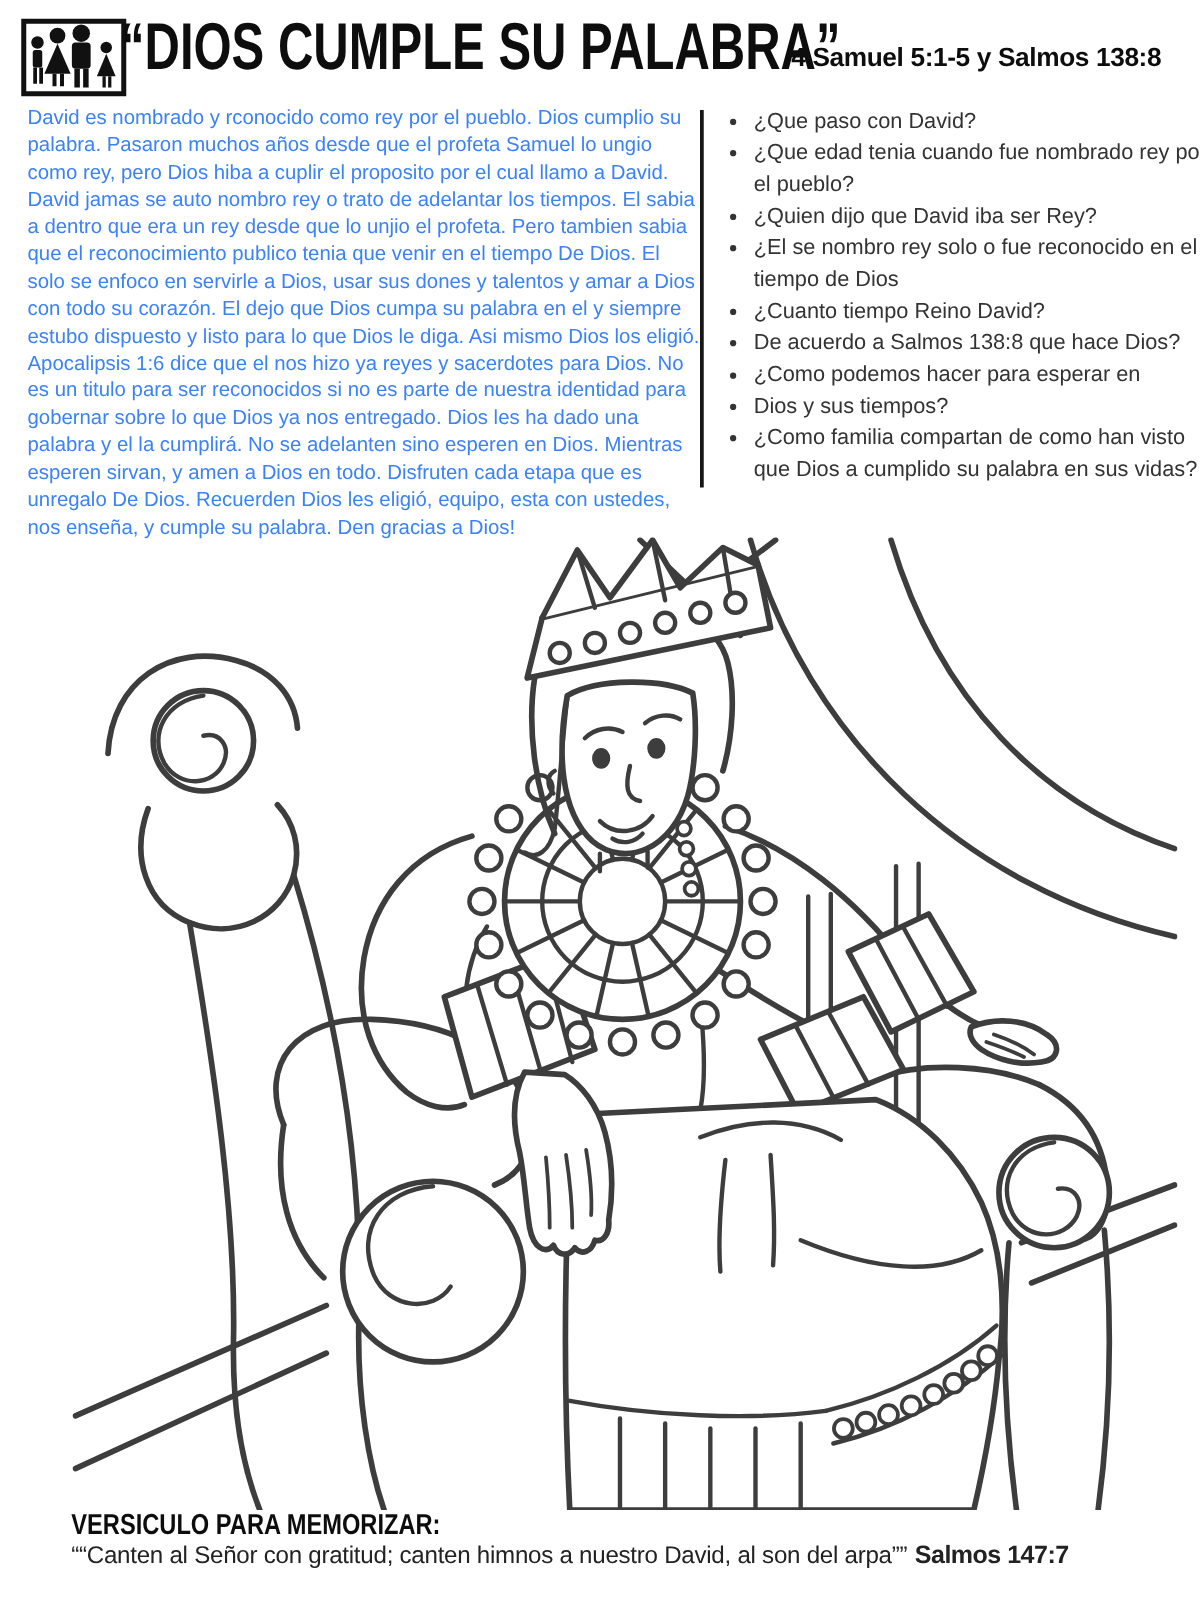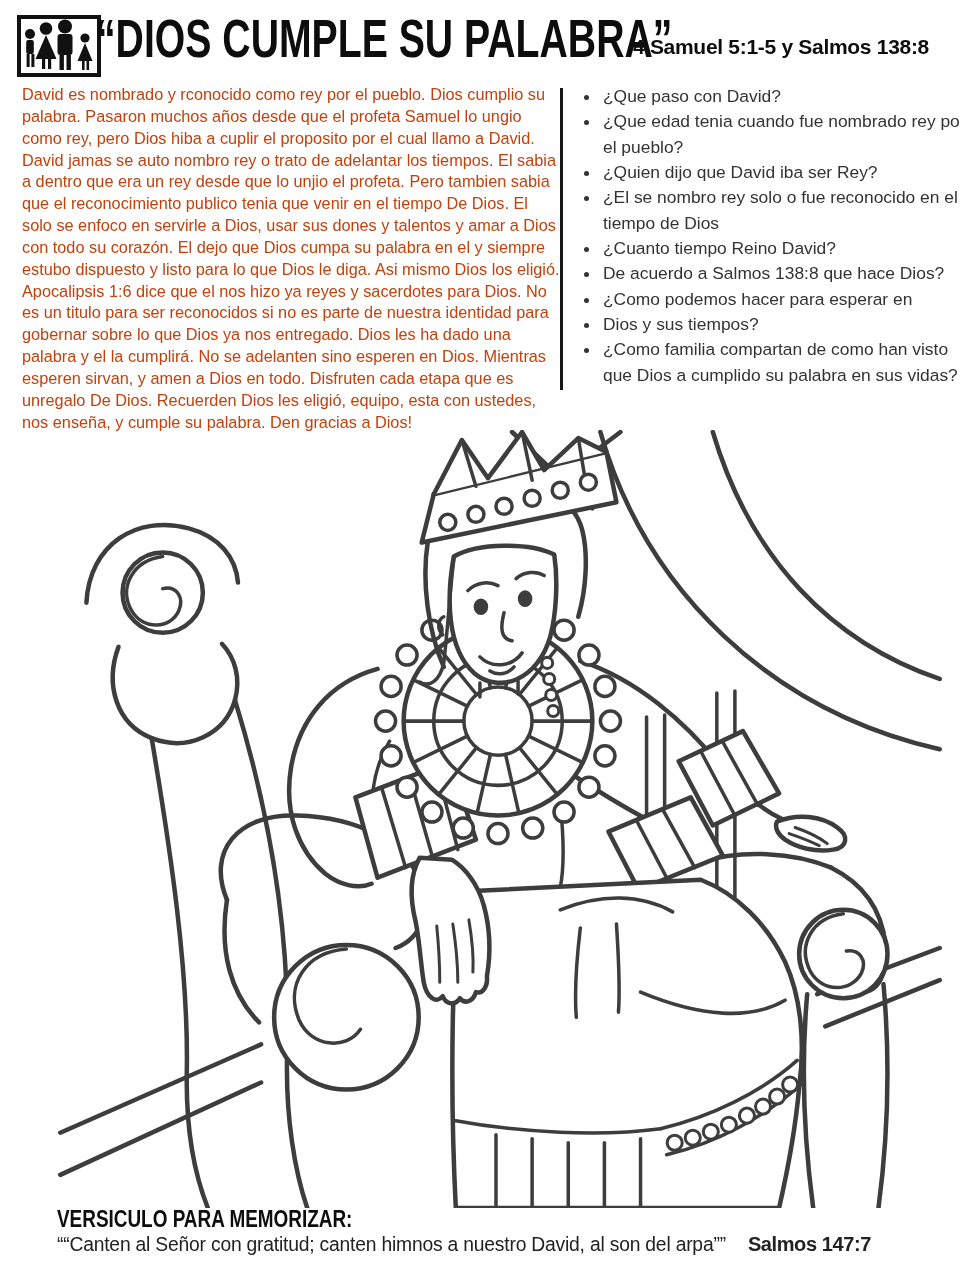--- a/index.html
+++ b/index.html
@@ -18,21 +18,21 @@
     font-size:49px;font-weight:900;color:#0d0d0d;letter-spacing:0px;
     transform:scaleX(0.80) scaleY(1.08);transform-origin:left top;
   }
   .scripture-ref{
     position:absolute;left:633px;top:35px;white-space:nowrap;
     font-size:21px;font-weight:800;color:#0d0d0d;letter-spacing:-0.3px;
   }
   
   .lesson-paragraph{
     position:absolute;left:22px;top:84px;width:540px;
-    font-size:16.3px;line-height:21.85px;color:#c2410c;text-align:left;
+    font-size:16.3px;line-height:21.85px;color:#3b82f6;text-align:left;
   }
   .column-divider{
     position:absolute;left:560px;top:88px;width:3px;height:302px;background:#161616;
   }
   .questions-list{
     position:absolute;left:577px;top:84px;width:374px;
     margin:0;padding:0 0 0 24px;list-style:disc;
     font-size:17.4px;line-height:25.35px;color:#333;
   }
   .questions-list li{margin:0;padding-left:2px;}
@@ -45,21 +45,21 @@
   .memo-heading{
     position:absolute;left:57px;top:1206px;white-space:nowrap;
     font-size:22px;font-weight:900;color:#0d0d0d;
     transform:scaleX(0.86) scaleY(1.05);transform-origin:left top;
   }
   .verse-row{
     position:absolute;left:57px;top:1233px;width:890px;white-space:nowrap;
     font-size:19.3px;color:#222;letter-spacing:-0.2px;
   }
   .verse-row .verse-reference{
-    font-weight:800;font-size:20px;margin-left:22px;letter-spacing:-0.4px;
+    font-weight:800;font-size:20px;margin-left:6px;letter-spacing:-0.4px;
   }
 </style>
 </head>
 <body>
 
 <div class="logo-box">
   <svg viewBox="0 0 76 54">
     <g fill="#111">
 
       <circle cx="9" cy="15" r="5"></circle>

